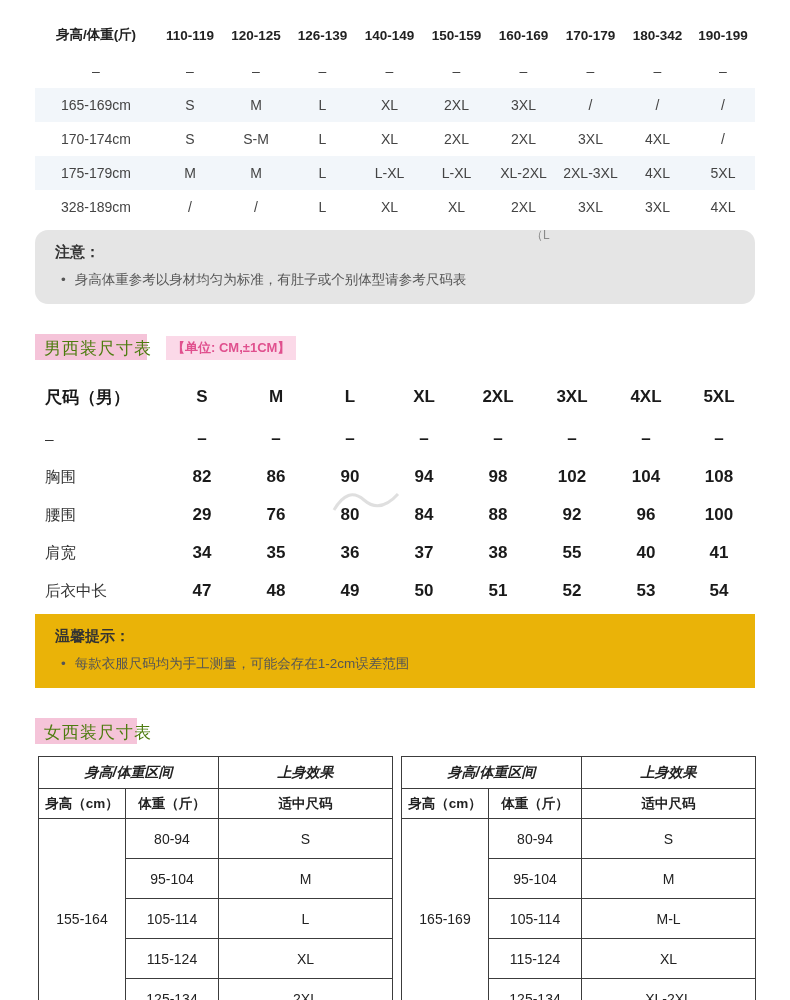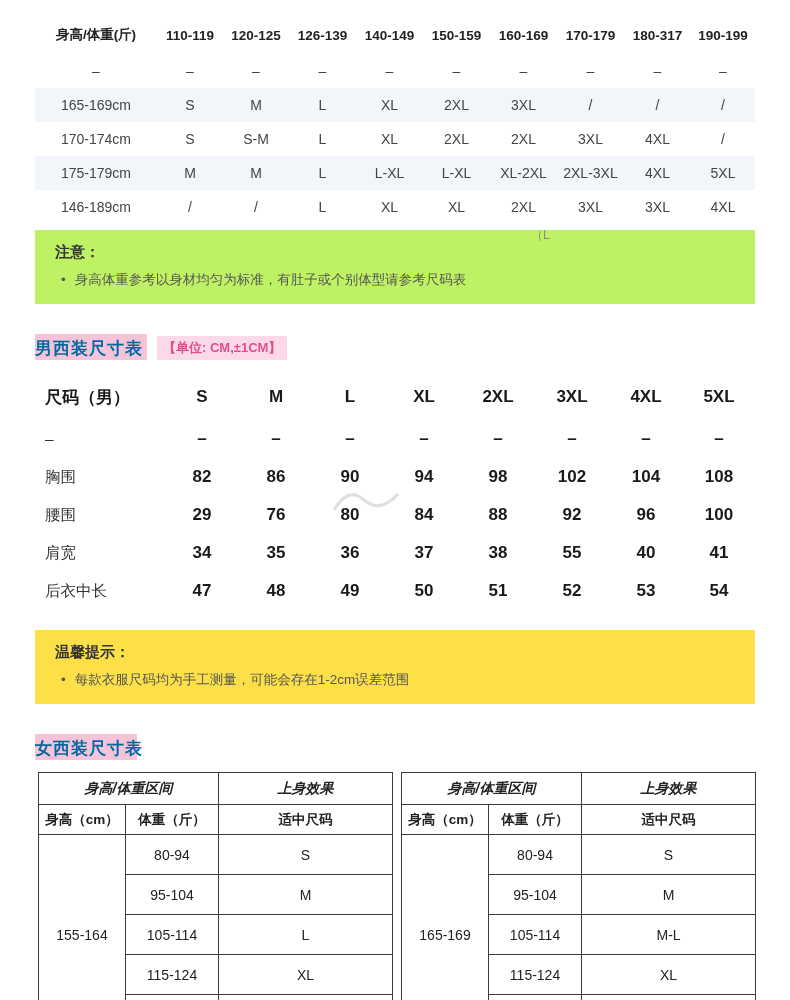--- a/index.html
+++ b/index.html
@@ -14,32 +14,32 @@
   table { border-collapse:collapse; table-layout:fixed; }
 
   
   .tbl1 { width:720px; margin:16px 35px 0; }
   .tbl1 th { font-size:13.5px; font-weight:bold; color:#222; height:38px; text-align:center; padding:0 1px; }
   .tbl1 td { font-size:14px; color:#444; height:34px; text-align:center; padding:0 1px; }
   .tbl1 tbody tr:nth-child(even) { background:#f2f6fa; }
 
   
   .note-box { margin:6px 35px 0; padding:13px 20px 15px; }
-  .note-box.blue { background:#bef264; }
-  .note-box.pink { background:#fde047; margin-top:20px; }
+  .note-box.blue { background:#e5e5e5;border-radius:13px; }
+  .note-box.pink { background:#eab308; margin-top:4px; }
   .box-title { font-size:15px; font-weight:bold; color:#333; }
   .box-line { font-size:13.5px; color:#555; margin-top:9px; padding-left:6px; }
   .box-line::before { content:"•"; margin-right:9px; color:#555; }
 
   
   .section { position:relative; margin:30px 35px 0; height:28px; display:flex; align-items:center; }
   .section-bg { position:absolute; left:0; top:0; height:26px; background:#f5c4d9; z-index:0; }
   .section-bg.men { width:112px; }
   .section-bg.women { width:102px; }
-  .section-title { position:relative; z-index:1; font-size:17px; font-weight:bold; color:#0369a1; letter-spacing:1px; }
+  .section-title { position:relative; z-index:1; font-size:17px; font-weight:normal; color:#4d7c0f; letter-spacing:1px;margin-left:9px; }
   .unit-chip { position:relative; z-index:1; margin-left:14px; background:#fbd9e8; color:#e0508e; font-size:13px; font-weight:bold; padding:3px 6px; }
 
   
   .tbl2 { width:720px; margin:12px 35px 0; }
   .tbl2 th { font-size:17px; font-weight:bold; color:#1a1a1a; height:46px; text-align:center; }
   .tbl2 th:first-child { text-align:left; padding-left:10px; }
   .tbl2 td { font-size:17px; font-weight:bold; color:#1a1a1a; height:38px; text-align:center; }
   .tbl2 td:first-child { font-weight:normal; font-size:15.5px; color:#333; text-align:left; padding-left:10px; }
 
   
@@ -74,21 +74,21 @@
   <thead>
     <tr>
         <th>身高/体重(斤)</th>
         <th>110-119</th>
         <th>120-125</th>
         <th>126-139</th>
         <th>140-149</th>
         <th>150-159</th>
         <th>160-169</th>
         <th>170-179</th>
-        <th>180-317</th>
+        <th>180-342</th>
         <th>190-199</th>
       </tr>
   </thead>
   <tbody>
       <tr>
         <td>–</td>
         <td>–</td>
         <td>–</td>
         <td>–</td>
         <td>–</td>
@@ -128,21 +128,21 @@
         <td>M</td>
         <td>L</td>
         <td>L-XL</td>
         <td>L-XL</td>
         <td>XL-2XL</td>
         <td>2XL-3XL</td>
         <td>4XL</td>
         <td>5XL</td>
       </tr>
       <tr>
-        <td>146-189cm</td>
+        <td>328-189cm</td>
         <td>/</td>
         <td>/</td>
         <td>L</td>
         <td>XL</td>
         <td>XL</td>
         <td>2XL</td>
         <td>3XL</td>
         <td>3XL</td>
         <td>4XL</td>
       </tr>

